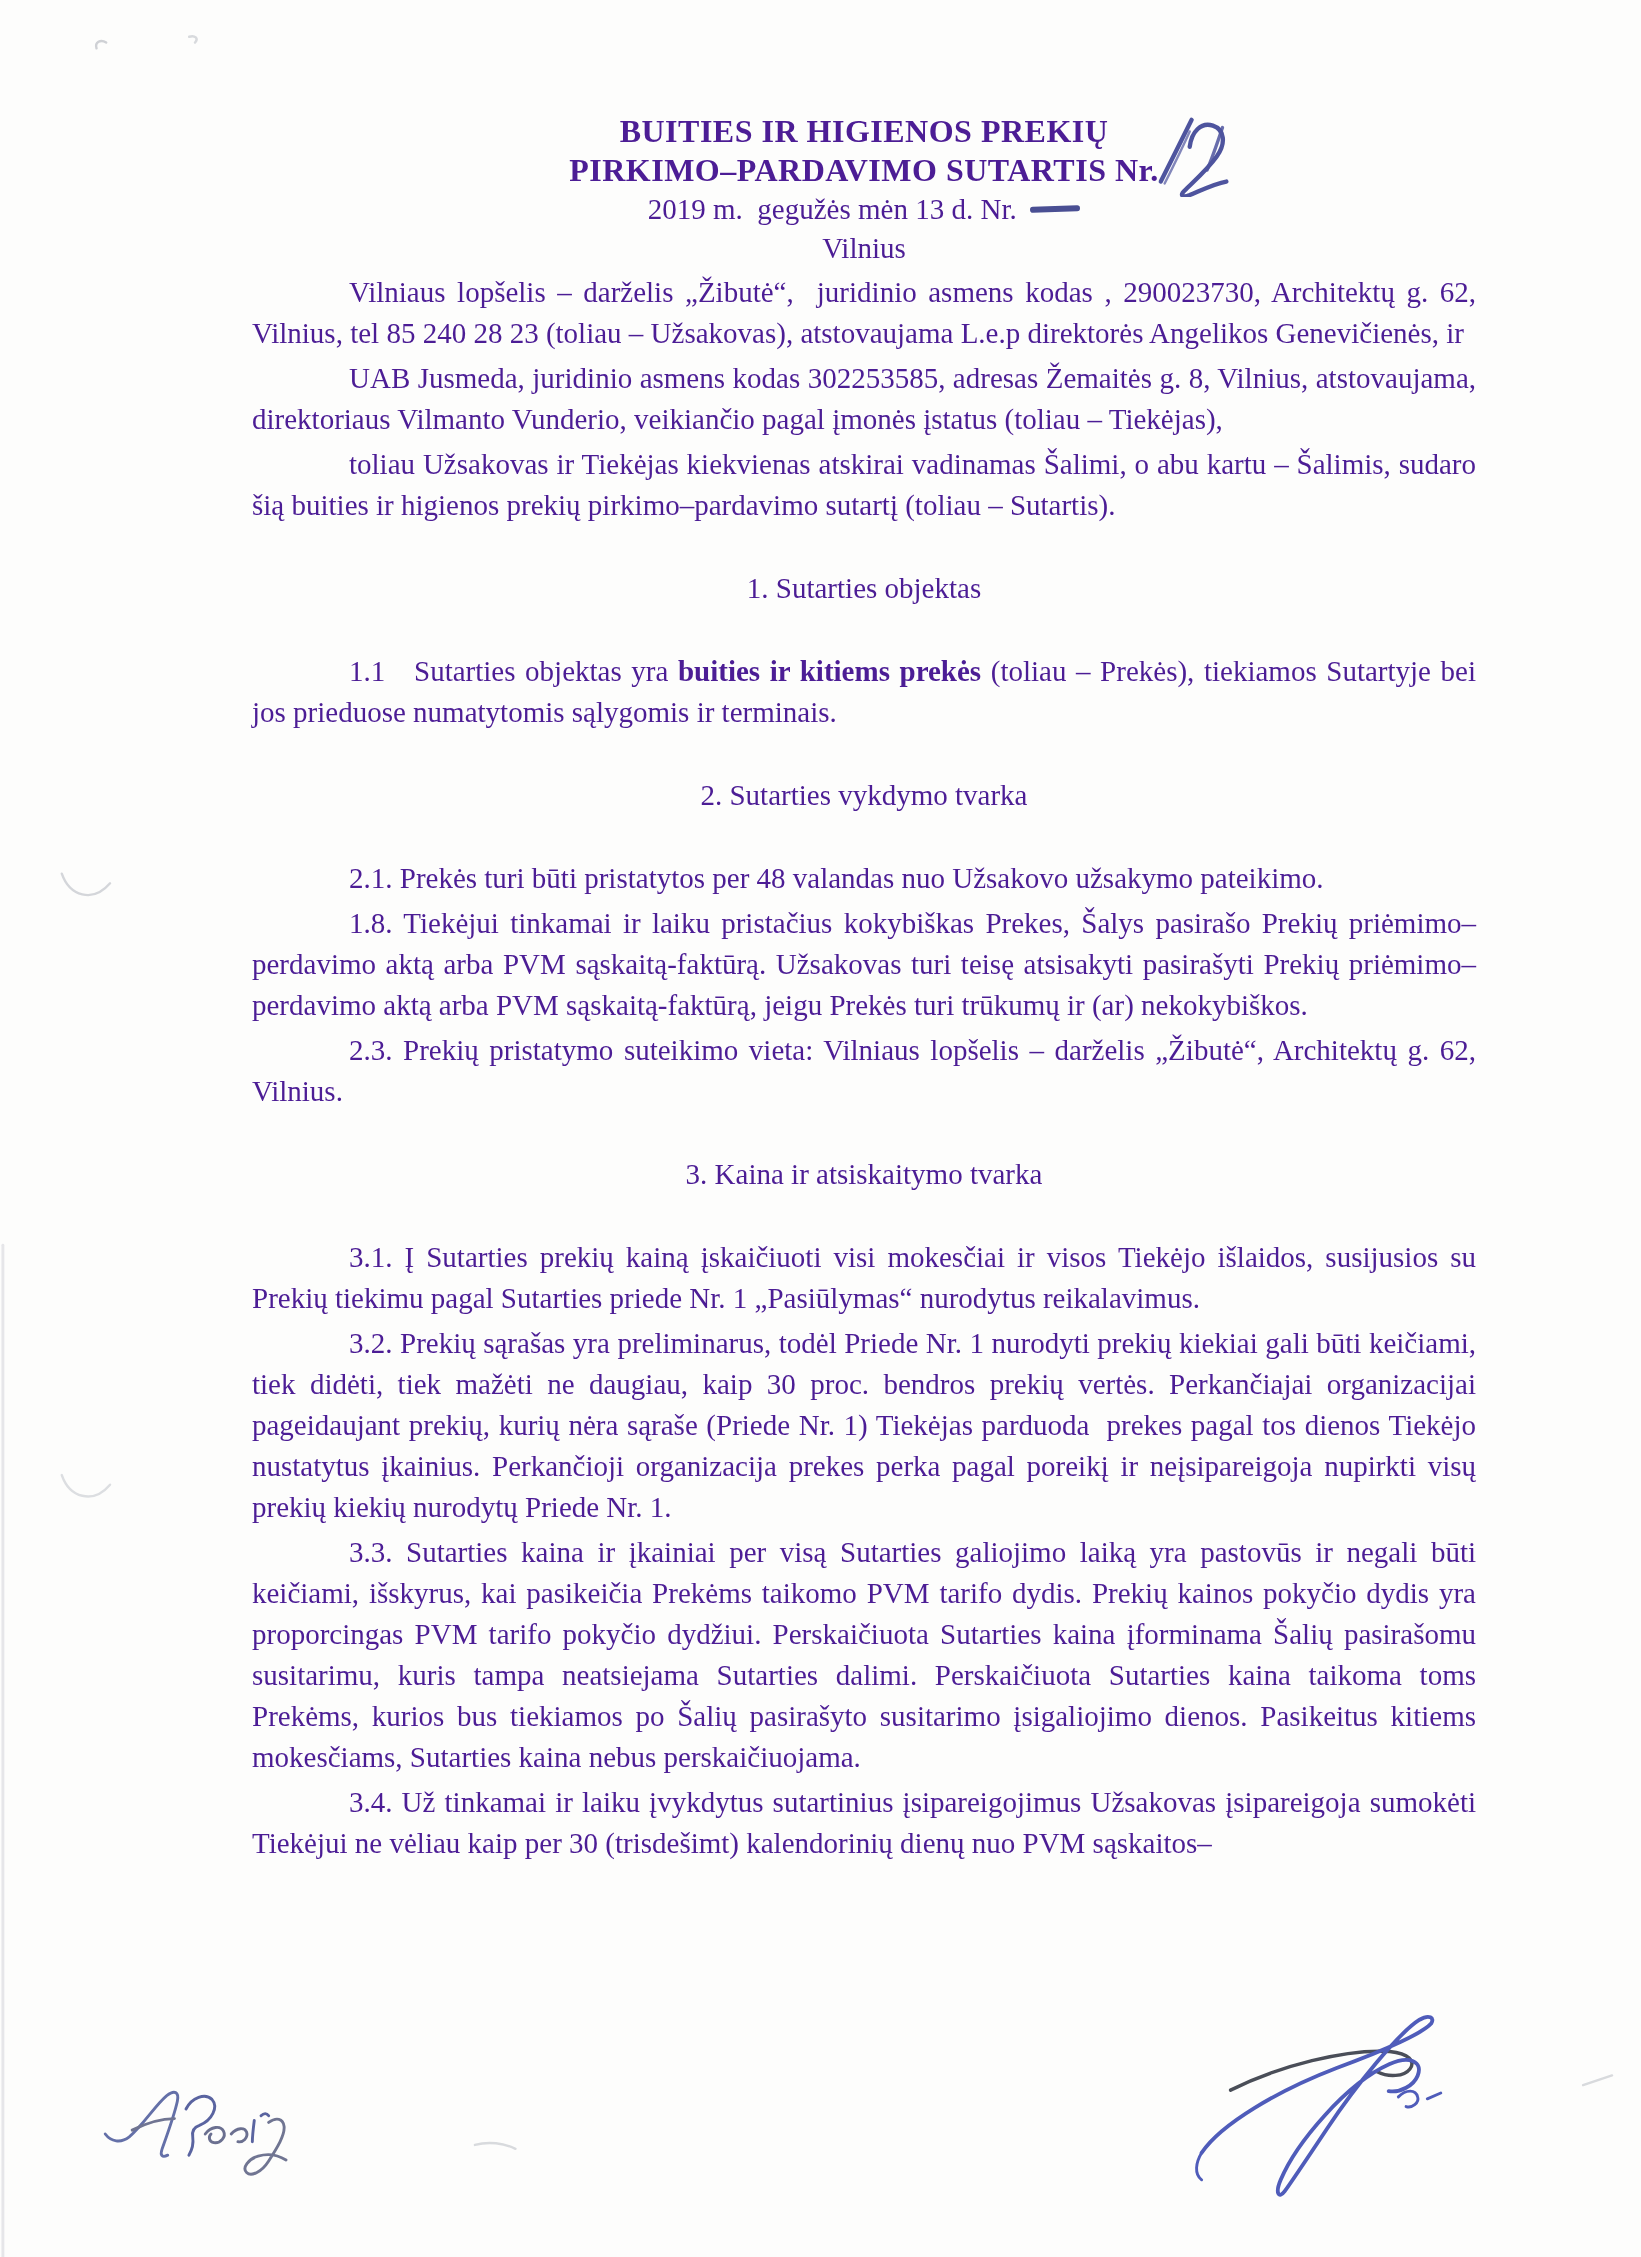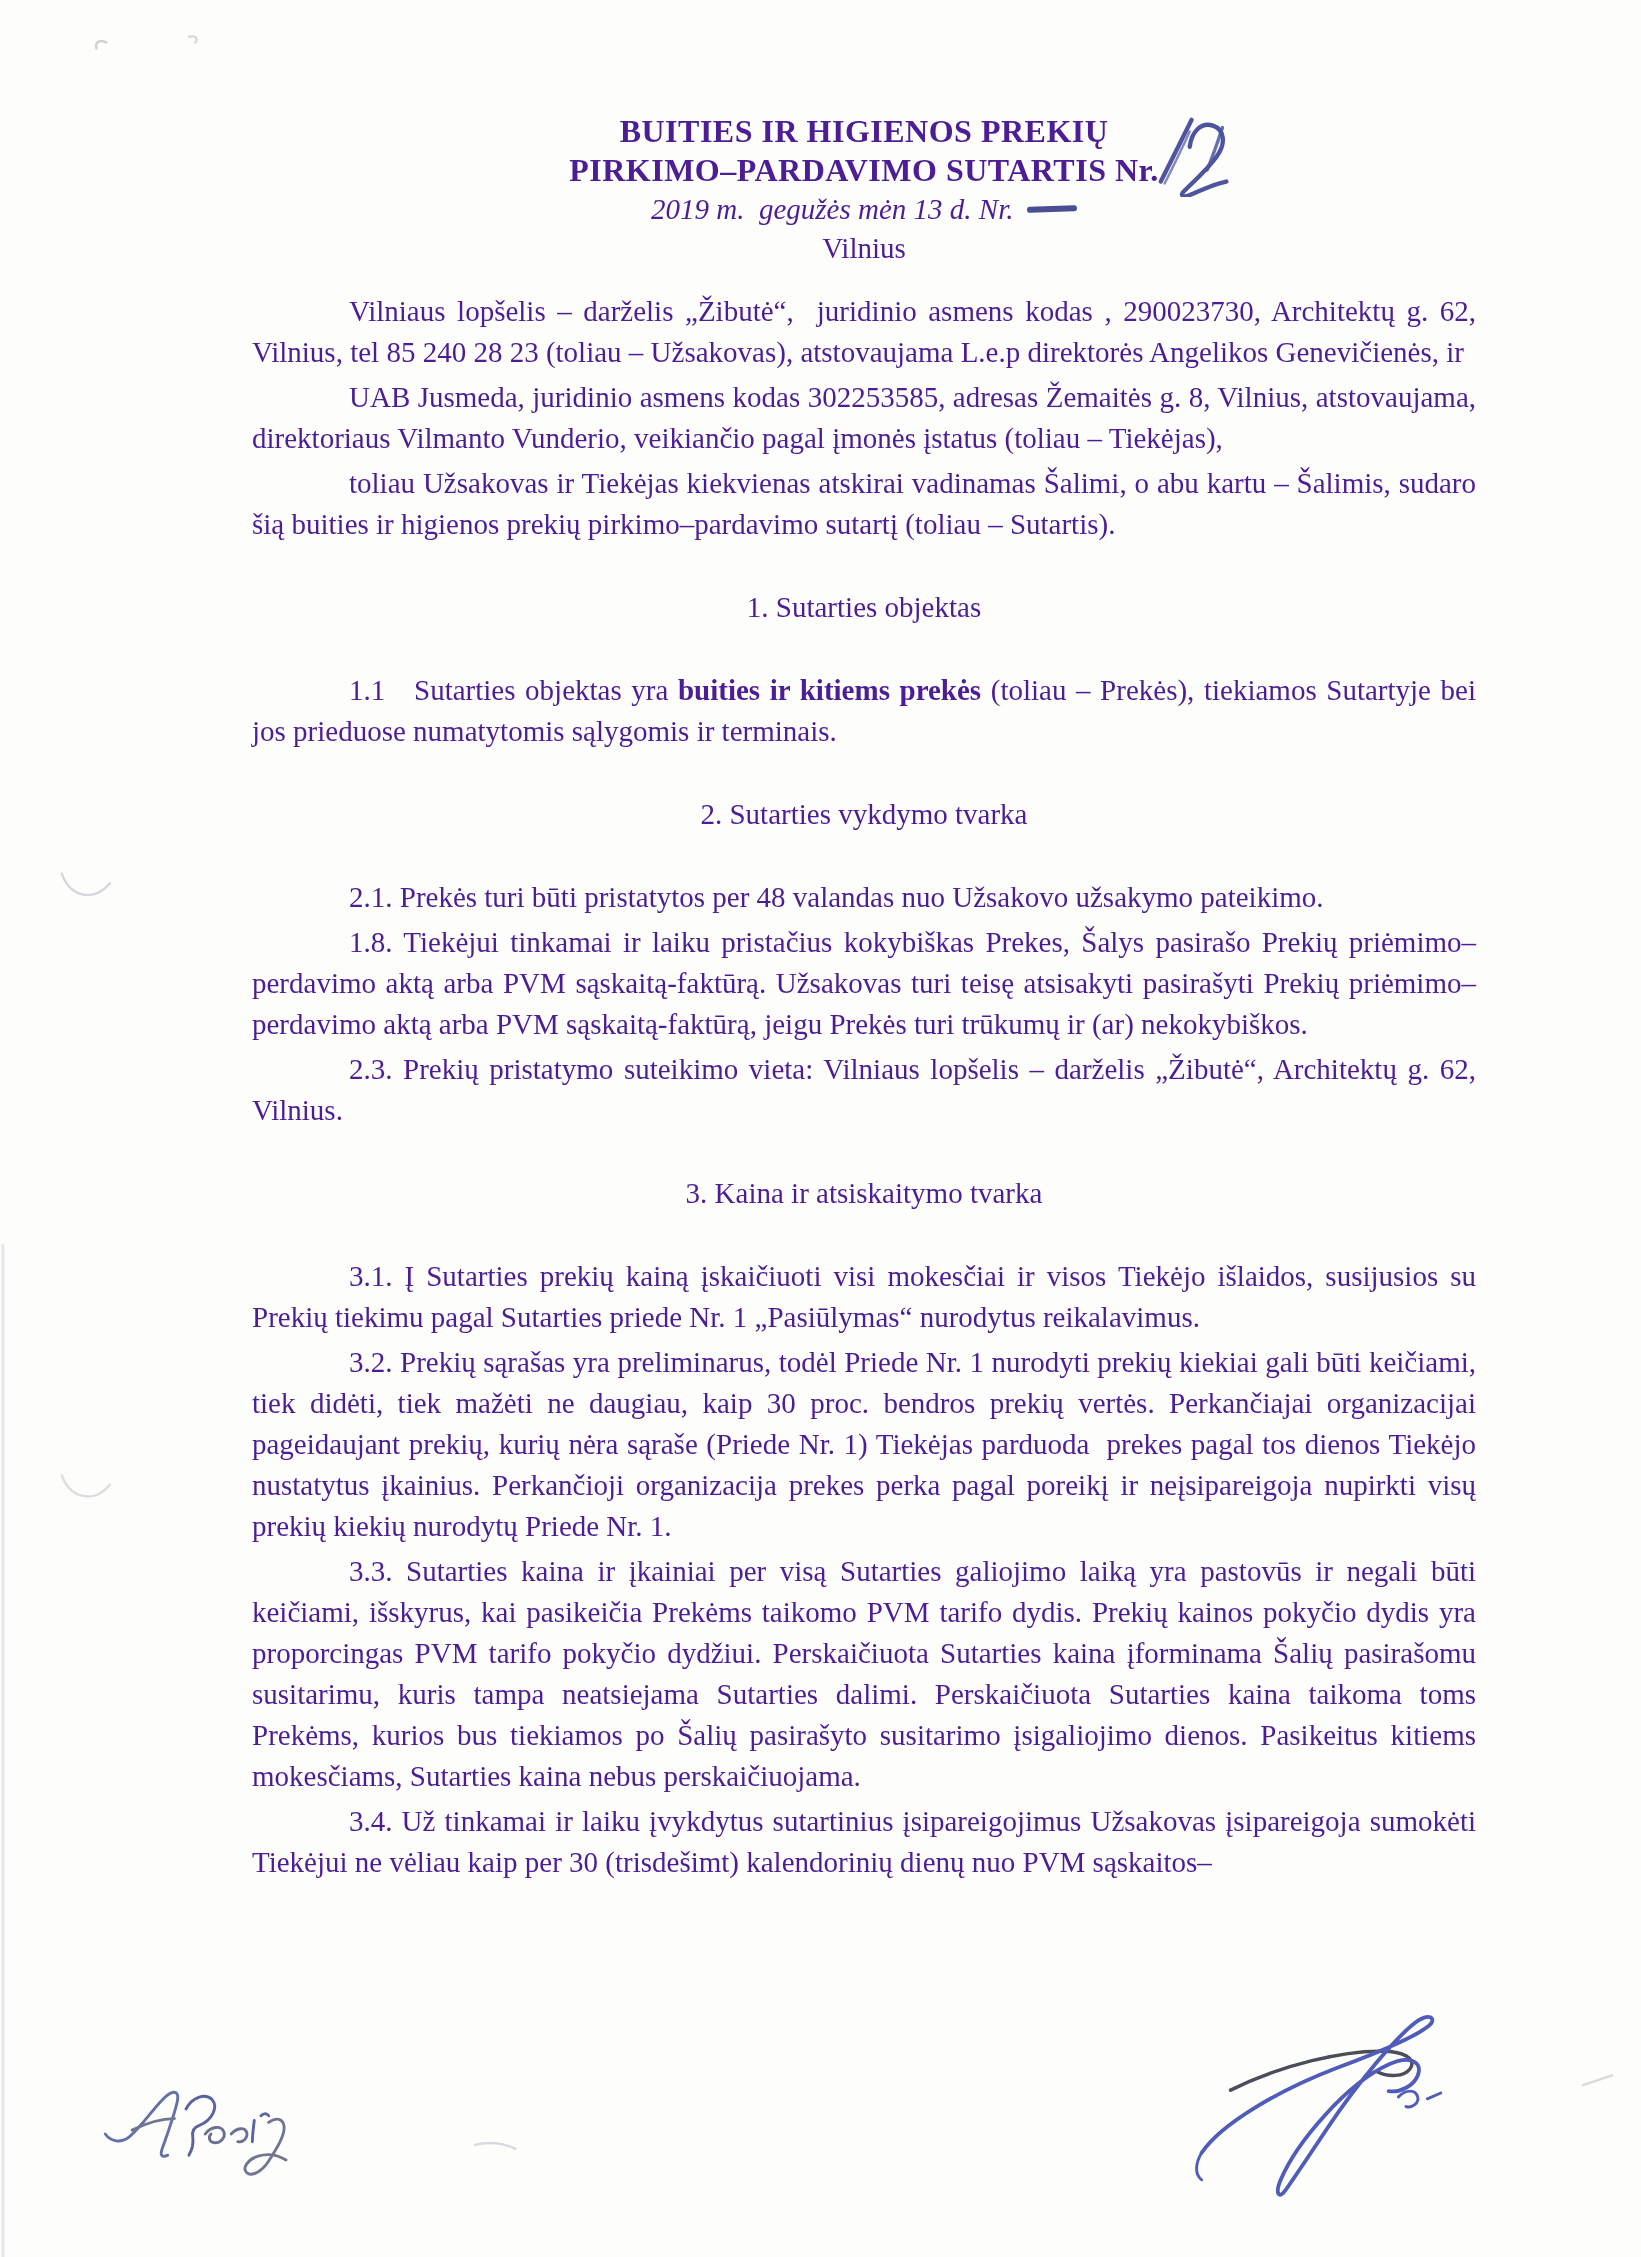--- a/index.html
+++ b/index.html
@@ -10,22 +10,22 @@
     background:#fdfdfc;
     font-family:"Liberation Serif","DejaVu Serif",serif;
     color:#4c1d95;
     overflow:hidden;
   }
   .content{
     position:absolute;left:248px;top:112px;width:1232px;
     font-size:29px;line-height:41px;text-align:justify;
   }
   .title{ text-align:center;font-weight:bold;font-size:32px;line-height:39px;letter-spacing:0.5px; }
-  .dateline{ text-align:center;font-size:29px;line-height:39px;font-weight:normal;font-style:italic; }
-  .city{ text-align:center;font-size:29px;line-height:39px;margin-bottom:23px; }
+  .dateline{ text-align:center;font-size:29px;line-height:39px;font-weight:normal; }
+  .city{ text-align:center;font-size:29px;line-height:39px;margin-bottom:4px; }
   .para{ margin:4px;text-indent:97px; }
   .h{ text-align:center;font-weight:normal;margin:42px 0;text-indent:0; }
   .hand-dash{
     display:inline-block;width:50px;height:5.8px;background:#4a4f93;
     border-radius:2.9px;margin-left:13.5px;vertical-align:6.8px;transform:rotate(-2deg);
   }
   .overlay{ position:absolute;left:0;top:0;width:1641px;height:2257px;pointer-events:none; }
   .abs{ position:absolute; }
 </style>
 </head>

